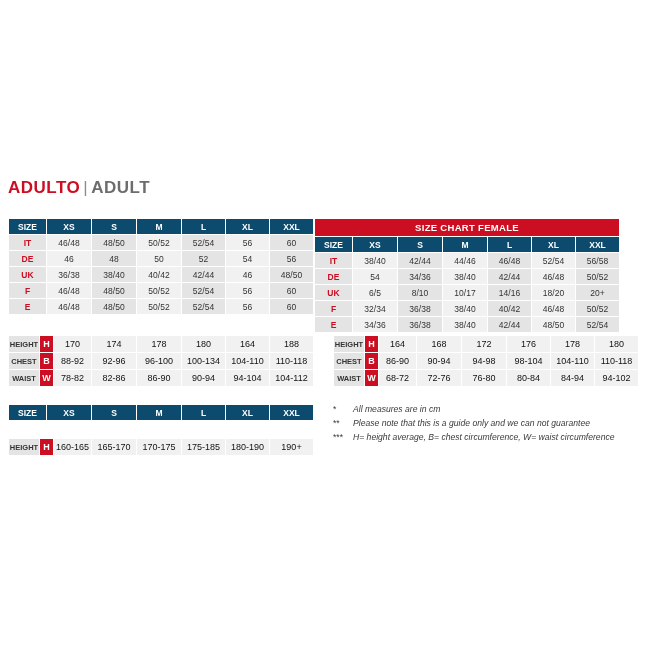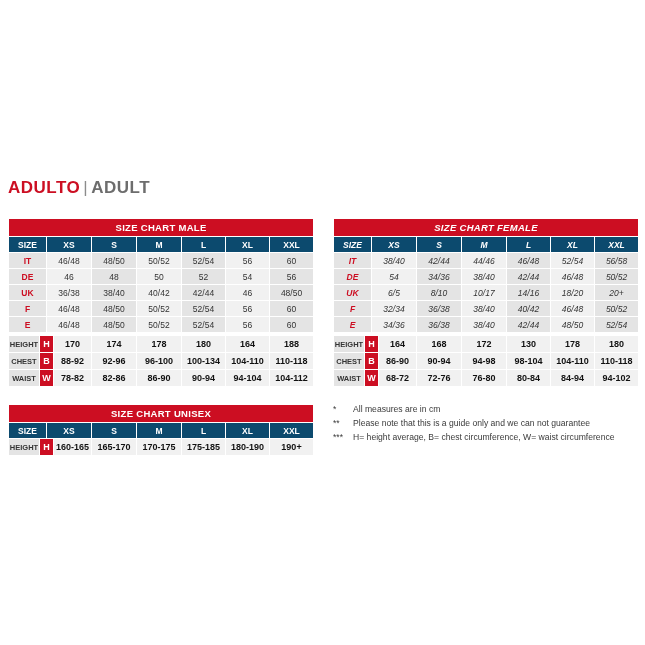--- a/index.html
+++ b/index.html
@@ -78,21 +78,21 @@
     font-size: 8.5px;
   }
   .chart td.cell-light {
     background: #f1f1f1;
   }
   .chart td.cell-dark {
     background: #e4e4e4;
   }
   .chart .measure td {
     height: 16px;
-    font-weight: bold;
+    font-weight: normal;
     color: #111111;
     font-size: 9px;
   }
   .chart .measure td.meas-label {
     background: #e4e4e4;
     color: #333333;
     font-weight: bold;
     font-size: 7.5px;
     text-align: center;
   }
@@ -120,20 +120,21 @@
   .notes .line {
     display: flex;
     margin-bottom: 1px;
   }
   .notes .mark {
     width: 20px;
     flex: 0 0 20px;
   }
   .notes .txt {
     flex: 1;
+    font-style: italic;
   }
 </style>
 </head>
 <body>
 
 <div class="page">
 
   <div class="title">
     <span>ADULTO</span><span class="sep">|</span><span class="adult">ADULT</span>
   </div>
@@ -142,23 +143,20 @@
     <colgroup>
       <col style="width:38px">
         <col style="width:45px">
         <col style="width:45px">
         <col style="width:45px">
         <col style="width:44px">
         <col style="width:44px">
         <col style="width:44px">
     </colgroup>
     <tbody>
-      <tr class="hdr-bar">
-        <td colspan="7">SIZE CHART MALE</td>
-      </tr>
       <tr class="col-hdr">
         <td>SIZE</td>
         <td>XS</td>
         <td>S</td>
         <td>M</td>
         <td>L</td>
         <td>XL</td>
         <td>XXL</td>
       </tr>
 
@@ -248,21 +246,21 @@
         <td class="meas-val">78-82</td>
         <td class="meas-val">82-86</td>
         <td class="meas-val">86-90</td>
         <td class="meas-val">90-94</td>
         <td class="meas-val">94-104</td>
         <td class="meas-val">104-112</td>
       </tr>
     </tbody>
   </table>
 
-  <table class="chart" style="left:333px; top:218px; width:305px;font-style:italic;">
+  <table class="chart" style="left:314px; top:218px; width:305px;">
     <colgroup>
       <col style="width:38px">
         <col style="width:45px">
         <col style="width:45px">
         <col style="width:45px">
         <col style="width:44px">
         <col style="width:44px">
         <col style="width:44px">
     </colgroup>
     <tbody>
@@ -338,21 +336,21 @@
         <col style="width:44px">
         <col style="width:44px">
     </colgroup>
     <tbody>
       <tr class="measure">
         <td class="meas-label">HEIGHT</td>
         <td class="meas-key">H</td>
         <td class="meas-val">164</td>
         <td class="meas-val">168</td>
         <td class="meas-val">172</td>
-        <td class="meas-val">130</td>
+        <td class="meas-val">176</td>
         <td class="meas-val">178</td>
         <td class="meas-val">180</td>
       </tr>
       <tr class="measure">
         <td class="meas-label">CHEST</td>
         <td class="meas-key">B</td>
         <td class="meas-val">86-90</td>
         <td class="meas-val">90-94</td>
         <td class="meas-val">94-98</td>
         <td class="meas-val">98-104</td>
@@ -376,23 +374,20 @@
     <colgroup>
       <col style="width:38px">
         <col style="width:45px">
         <col style="width:45px">
         <col style="width:45px">
         <col style="width:44px">
         <col style="width:44px">
         <col style="width:44px">
     </colgroup>
     <tbody>
-      <tr class="hdr-bar">
-        <td colspan="7">SIZE CHART UNISEX</td>
-      </tr>
       <tr class="col-hdr">
         <td>SIZE</td>
         <td>XS</td>
         <td>S</td>
         <td>M</td>
         <td>L</td>
         <td>XL</td>
         <td>XXL</td>
       </tr>
     </tbody>

